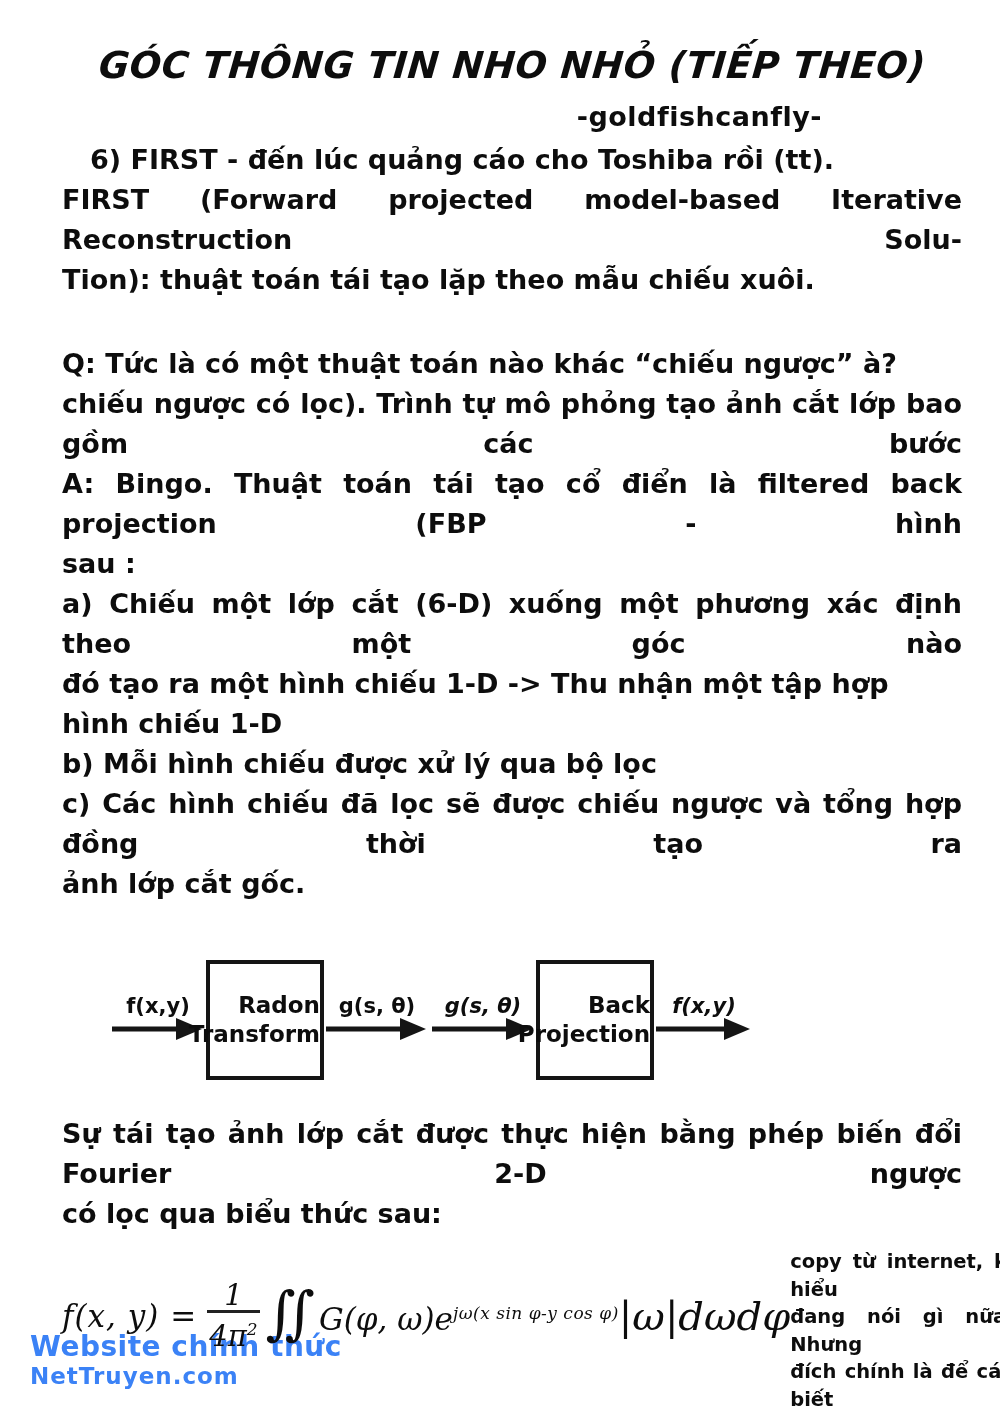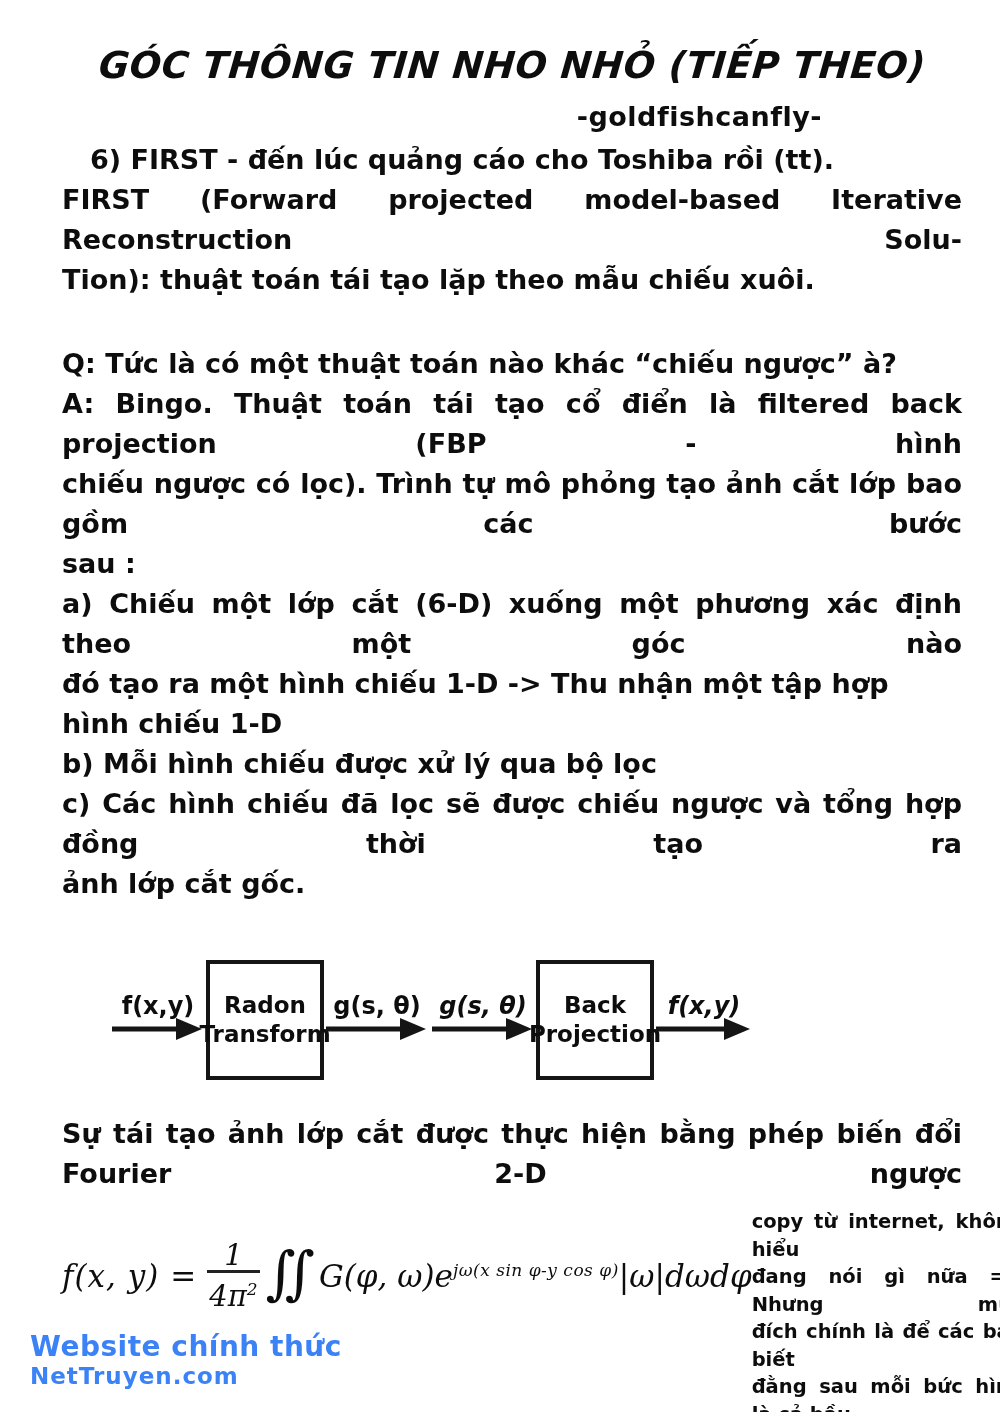--- a/index.html
+++ b/index.html
@@ -27,45 +27,45 @@
   .gap-sm { margin-top:8px; }
   .gap-md { margin-top:44px; }
 
   
   .diagram {
     display:flex; align-items:center; margin-top:52px; margin-left:48px;
     height:128px;
   }
   .dbox {
     width:118px; height:120px; border:4px solid #151515; background:#fff;
-    display:flex; flex-direction:column; align-items:center; justify-content:center;
+    display:flex; flex-direction:column; align-items:flex-end; justify-content:center;
     font-size:23px; font-weight:bold; line-height:29px; text-align:center;
     flex:0 0 auto;
   }
   .arrowgrp { display:flex; flex-direction:column; align-items:center; flex:0 0 auto; margin-top:-6px; }
-  .alabel { font-size:24px; font-weight:bold; line-height:26px; margin-bottom:-4px; white-space:nowrap; }
+  .alabel { font-size:21px; font-weight:bold; line-height:26px; margin-bottom:-4px; white-space:nowrap; }
   .alabel.it { font-style:italic; }
   .arrowgrp svg { display:block; }
 
   
   .formula-row { display:flex; margin-top:26px; align-items:flex-start; }
   .formula {
     flex:1 1 auto; font-family:"DejaVu Serif","Liberation Serif",serif;
     font-style:italic; font-size:31px; display:flex; align-items:center;
     padding-top:20px; white-space:nowrap;
   }
   .formula .lhs { letter-spacing:1px; }
   .frac { display:inline-flex; flex-direction:column; align-items:center; margin:0 4px 0 10px; }
   .frac .num { font-size:29px; line-height:30px; padding:0 6px; }
   .frac .bar { width:100%; height:3px; background:#222; }
   .frac .den { font-size:29px; line-height:32px; padding:0 2px; }
   .frac sup, .formula sup { font-style:italic; }
   .intg { font-size:58px; font-style:normal; line-height:58px; margin:0 4px 6px 2px; }
   .expo { font-size:17px; vertical-align:super; letter-spacing:0.5px; }
-  .tail { font-size:31px; }
+  .tail { font-size:40px; }
 
   .side-note {
     flex:0 0 272px; width:272px; margin-top:-12px;
     font-size:19.5px; font-weight:bold; line-height:27.5px;
   }
   .side-note .nline { text-align:justify; text-align-last:justify; }
   .side-note .nline:last-child { text-align-last:left; }
 
   
   .watermark { position:absolute; left:30px; top:1334px; z-index:0; font-weight:bold; }
@@ -90,22 +90,22 @@
   <div class="line indent gap-sm">6) FIRST - đến lúc quảng cáo cho Toshiba rồi (tt).</div>
 
   <div>
     <div class="line j">FIRST (Forward projected model-based Iterative Reconstruction Solu-</div>
     <div class="line">Tion): thuật toán tái tạo lặp theo mẫu chiếu xuôi.</div>
   </div>
 
   <div class="line gap-md">Q: Tức là có một thuật toán nào khác “chiếu ngược” à?</div>
 
   <div>
+    <div class="line j">chiếu ngược có lọc). Trình tự mô phỏng tạo ảnh cắt lớp bao gồm các bước</div>
     <div class="line j">A: Bingo. Thuật toán tái tạo cổ điển là filtered back projection (FBP - hình</div>
-    <div class="line j">chiếu ngược có lọc). Trình tự mô phỏng tạo ảnh cắt lớp bao gồm các bước</div>
     <div class="line">sau :</div>
   </div>
 
   <div>
     <div class="line j">a) Chiếu một lớp cắt (6-D) xuống một phương xác định theo một góc nào</div>
     <div class="line">đó tạo ra một hình chiếu 1-D -&gt; Thu nhận một tập hợp hình chiếu 1-D</div>
   </div>
 
   <div class="line">b) Mỗi hình chiếu được xử lý qua bộ lọc</div>
 
@@ -155,20 +155,21 @@
       <span class="alabel it">f(x,y)</span>
       <svg width="96" height="26" viewBox="0 0 96 26">
         <line x1="0" y1="14" x2="72" y2="14" stroke="#151515" stroke-width="5"></line>
         <polygon points="68,3 94,14 68,25" fill="#151515"></polygon>
       </svg>
     </div>
   </div>
 
   <div class="gap-sm" style="margin-top:30px">
     <div class="line j">Sự tái tạo ảnh lớp cắt được thực hiện bằng phép biến đổi Fourier 2-D ngược</div>
+    <div class="line">có lọc qua biểu thức sau:</div>
   </div>
 
   <div class="formula-row">
     <div class="formula">
       <span class="lhs">f(x, y) =</span>
       <span class="frac">
         <span class="num">1</span>
         <span class="bar"></span>
         <span class="den"><span>4π</span><sup style="font-size:17px">2</sup></span>
       </span>

